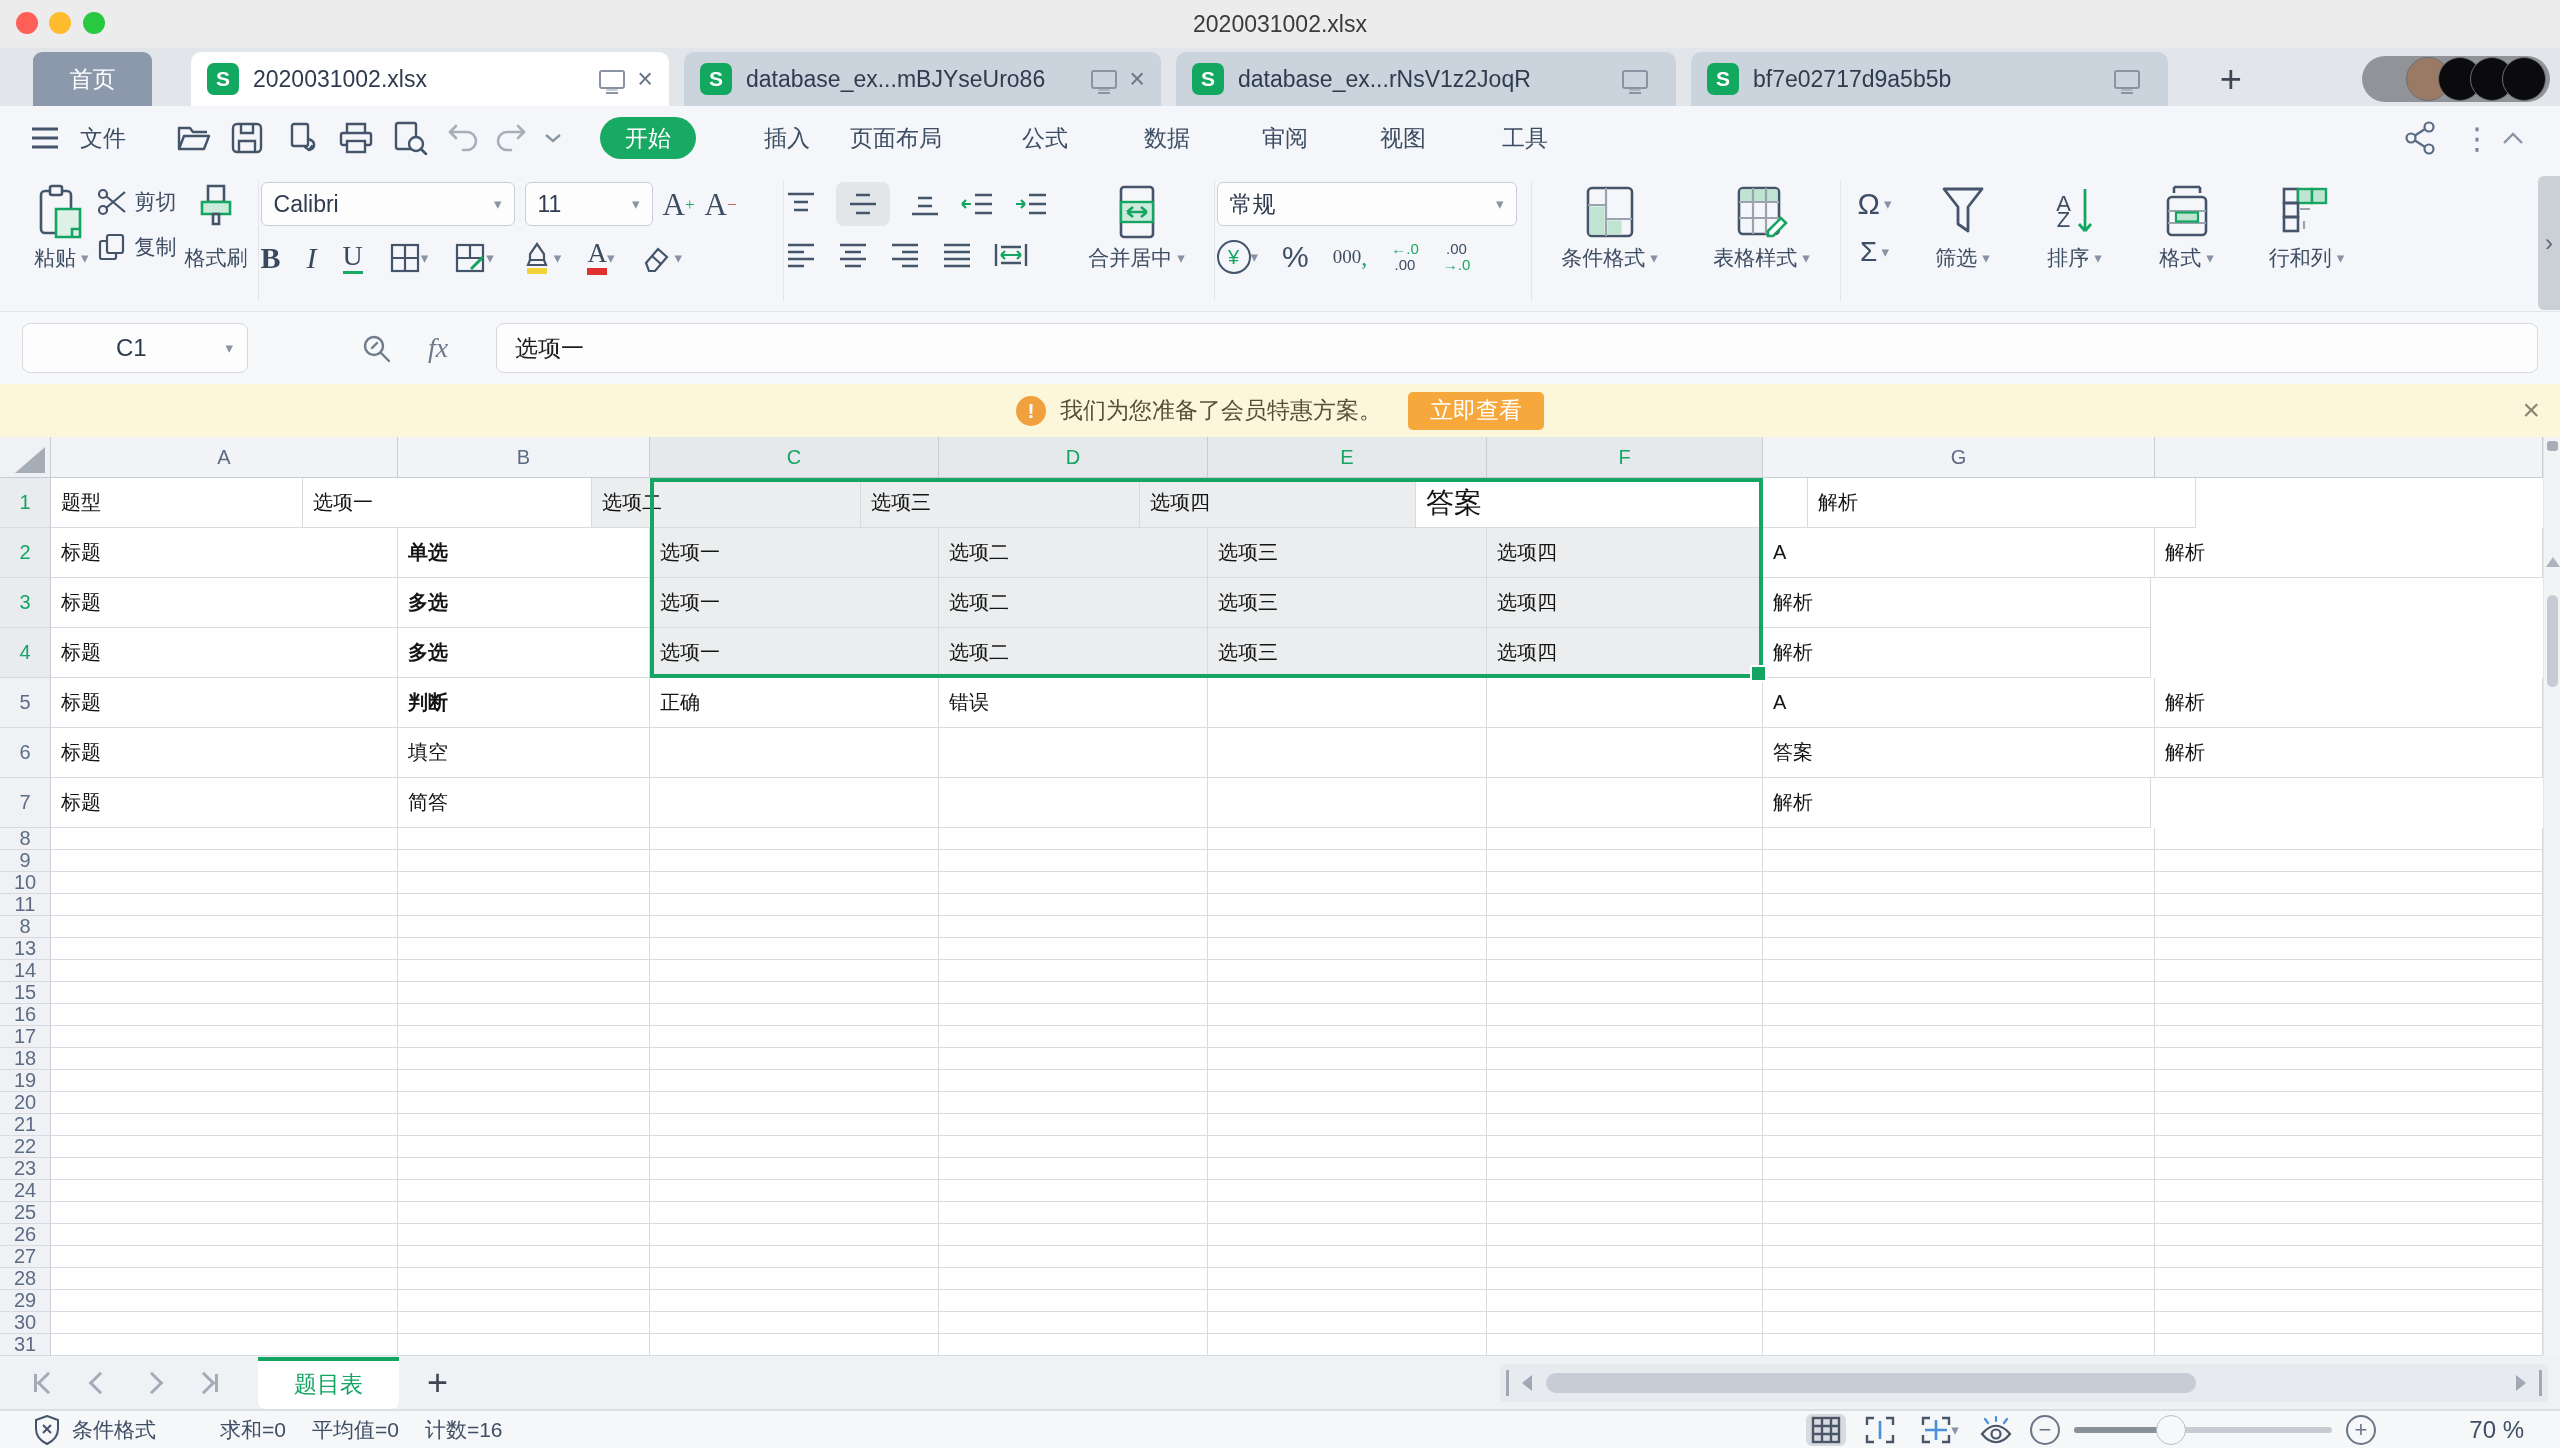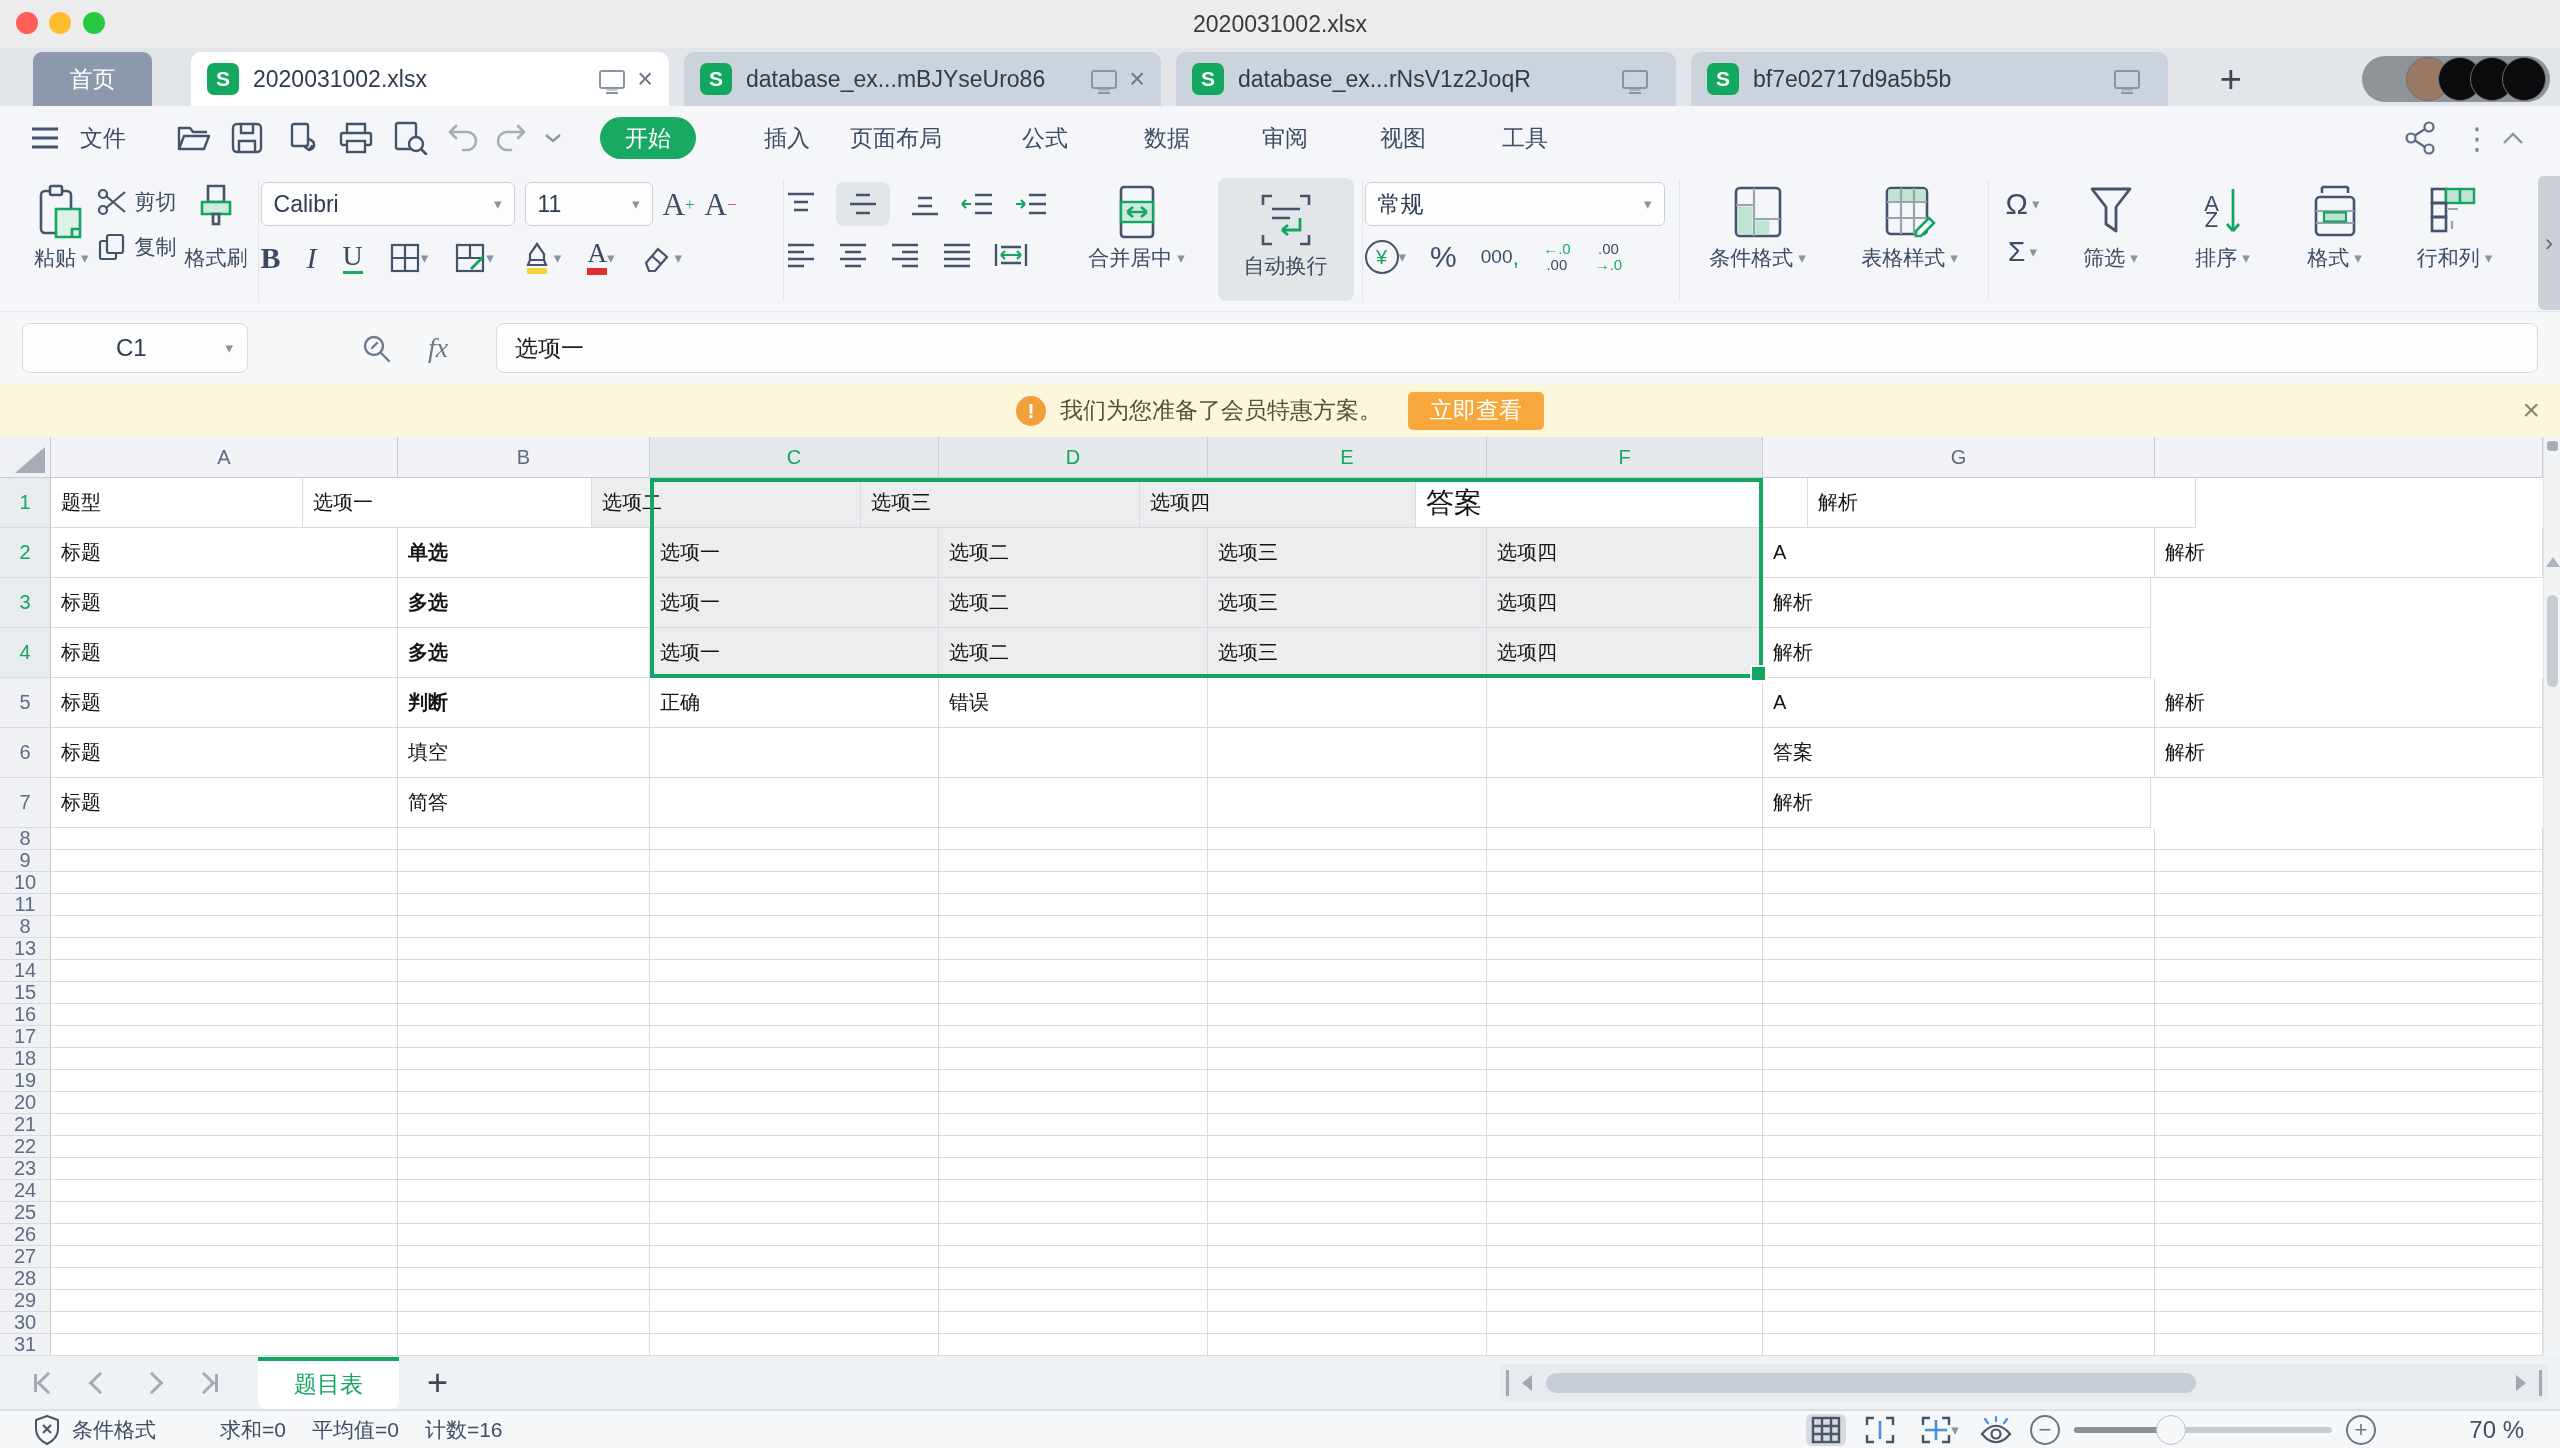--- a/index.html
+++ b/index.html
@@ -66,21 +66,21 @@
   .g-col{display:flex;flex-direction:column;justify-content:flex-start;padding-top:12px;}
   #g-cutcopy{padding-top:18px;gap:16px;}
   .inl{display:flex;align-items:center;gap:8px;font-size:21px;color:#3D4D63;}
   .bigA{font-family:"Liberation Serif",serif;font-size:31px;color:#3D4D63;position:relative;line-height:1;}
   .bigA sup{font-size:17px;color:#18A962;} .bigA sup.red{color:#BC4A3C;}
   .fmt-b{font-family:"Liberation Serif",serif;font-weight:bold;font-size:30px;color:#3A4A5E;}
   .fmt-i{font-family:"Liberation Serif",serif;font-style:italic;font-size:30px;color:#3A4A5E;}
   .fmt-u{font-family:"Liberation Serif",serif;font-size:28px;color:#3A4A5E;border-bottom:3px solid #18A962;line-height:1.05;}
   .minitxt{font-size:15px;line-height:16px;color:#3D4D63;text-align:center;}
   .minitxt .gr{color:#18A962;}
-  .thou{font-size:19px;color:#3D4D63;line-height:16px;text-align:center;}
+  .thou{font-size:19px;color:#3D4D63;line-height:16px;text-align:center;font-family:Liberation Serif, serif;}
   .thou .comma{color:#18A962;font-size:24px;display:block;line-height:12px;}
   .sortico{font-size:17px;line-height:16px;color:#3D4D63;font-weight:bold;text-align:center;}
   #ribbon-expander{position:absolute;right:0;top:176px;width:22px;height:134px;background:#CBD0D7;
                    border-radius:6px 0 0 6px;display:flex;align-items:center;justify-content:center;
                    color:#5E6977;font-size:24px;}
   
   #formulabar{left:0;top:312px;width:2560px;height:72px;background:#F6F8FA;}
   #name-box{left:22px;top:11px;width:226px;height:50px;background:#FDFDFE;border:1px solid #D5DAE1;
             border-radius:8px;display:flex;align-items:center;box-sizing:border-box;padding:0 14px;}
   #name-box .val{flex:1;text-align:center;font-size:24px;color:#2F3B4E;}
@@ -460,32 +460,20 @@
           <rect x="8" y="3" width="32" height="50" rx="3" fill="none" stroke="#44546A" stroke-width="2.6"></rect>
           <rect x="8" y="18" width="32" height="20" fill="#CDEBDC" stroke="#15A562" stroke-width="2.4"></rect>
           <path d="M14 28h20m-20 0 6-5m-6 5 6 5m14-5-6-5m6 5-6 5" stroke="#15A562" stroke-width="2.6" fill="none"></path>
         </svg>
     </span>
     <span class="lb">
         <span>合并居中</span>
         <span class="dd">▾</span>
       </span>
   </div>
-  <div class="bigbtn hl" style="width:120px;margin:8px 6px 10px;">
-    <span class="ic">
-      <svg width="52" height="54" viewBox="0 0 52 54">
-          <path d="M12 3H3v9M40 3h9v9M3 42v9h9M49 42v9h-9" fill="none" stroke="#44546A" stroke-width="2.6"></path>
-          <path d="M12 16h28M12 25h18" stroke="#44546A" stroke-width="2.6"></path>
-          <path d="M40 25v12H22m0 0 6-5m-6 5 6 5" fill="none" stroke="#15A562" stroke-width="2.8"></path>
-        </svg>
-    </span>
-    <span class="lb">
-        <span>自动换行</span>
-      </span>
-  </div>
   <div class="rsep"></div>
 
   <div class="g-col" style="width:312px;">
     <div class="combo" style="width:300px;">
       <span>常规</span>
         <span class="dd">▾</span>
     </div>
     <div class="srow" style="margin-top:14px;gap:24px;">
       <span class="sbtn">
         <span style="width:34px;height:34px;border:2.2px solid #44546A;border-radius:50%;display:flex;align-items:center;justify-content:center;font-size:20px;color:#15A562;box-sizing:border-box;">¥</span>

